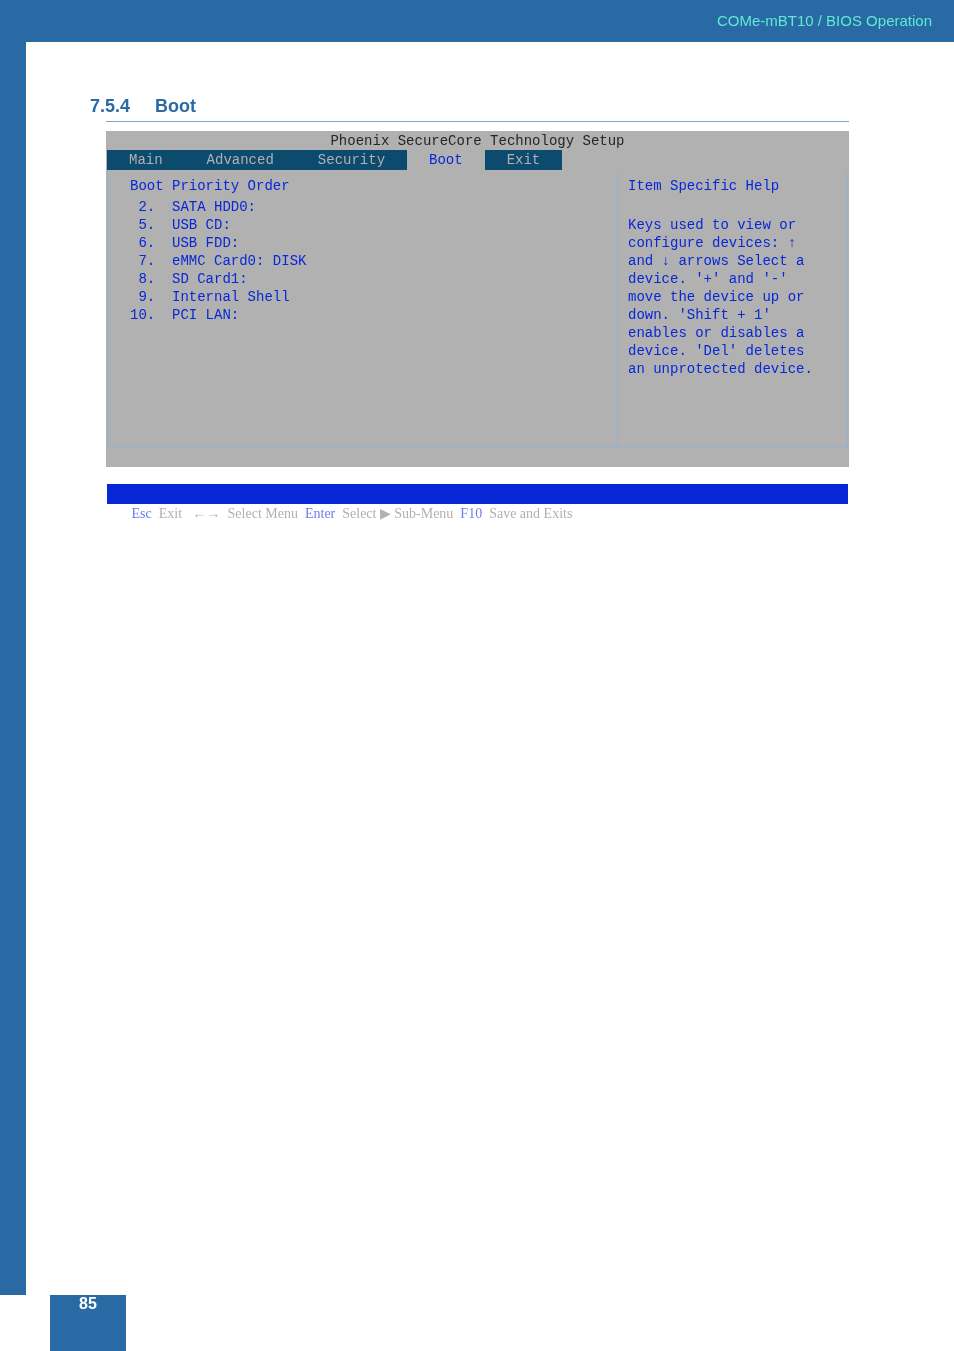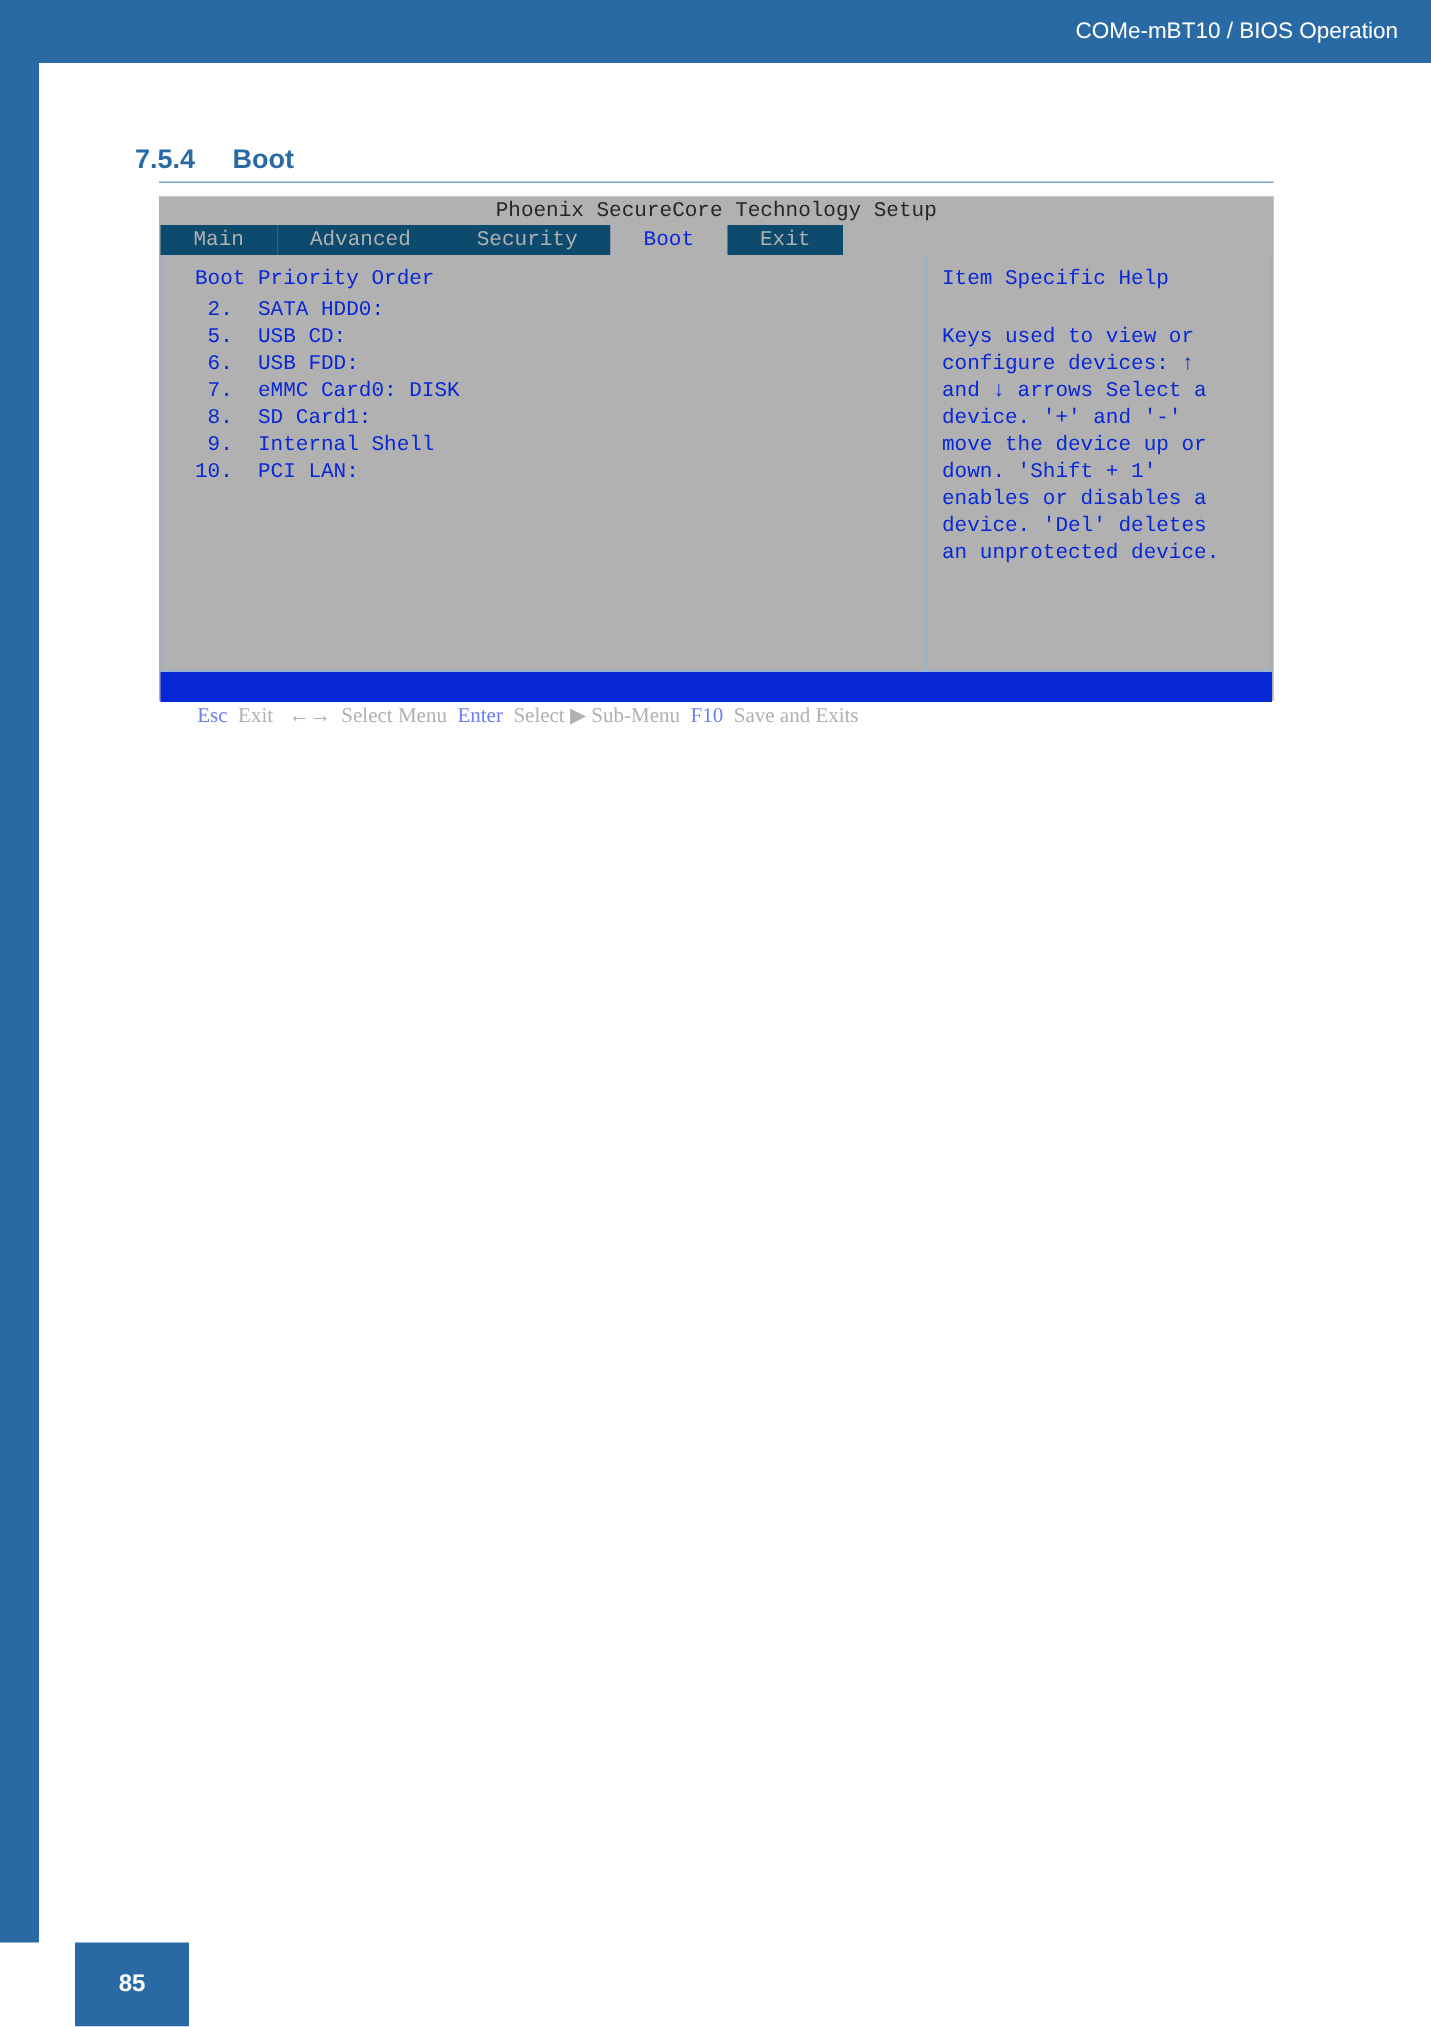--- a/index.html
+++ b/index.html
@@ -1,37 +1,37 @@
 <!DOCTYPE html>
 <html><head>
 <meta charset="utf-8">
 <style>
   * { margin: 0; padding: 0; box-sizing: border-box; }
   html, body { width: 954px; height: 1351px; background: #ffffff; font-family: Arial, Helvetica, sans-serif; }
   .page { width: 954px; height: 1351px; position: relative; background: #ffffff; }
   .topbar { position: absolute; left: 0; top: 0; width: 954px; height: 42px; background: #2a6aa4; }
-  .breadcrumb { position: absolute; right: 22px; top: 12px; color: #ffffff; font-size: 15px; }
+  .breadcrumb { position: absolute; right: 22px; top: 12px; color: #5eead4; font-size: 15px; }
   .sidebox { position: absolute; left: 0; top: 42px; width: 26px; height: calc(1351px - 42px - 56px); background: #2a6aa4; }
-  .pagenum-bar { position: absolute; left: 50px; bottom: 0; width: 76px; height: 56px; background: #2a6aa4; color: #ffffff; display: flex; align-items: center; justify-content: center; font-weight: bold; font-size: 16px; }
+  .pagenum-bar { position: absolute; left: 50px; bottom: 0; width: 76px; height: 56px; background: #2a6aa4; color: #ffffff; display: flex; align-items: flex-start; justify-content: center; font-weight: bold; font-size: 16px; }
   .section-head { position: absolute; left: 90px; top: 96px; color: #2a6aa4; font-weight: bold; font-size: 18px; }
   .section-head .num { margin-right: 20px; }
   .underline { position: absolute; left: 106px; top: 121px; width: 743px; height: 1px; background: #2a6aa4; opacity: 0.6; }
   .bios { position: absolute; left: 106px; top: 131px; width: 743px; height: 336px; background: #b1b1b1; font-family: "Courier New", monospace; font-size: 14px; color: #252525; border: 1px solid #b1b1b1; }
   .bios .title { text-align: center; padding: 0; line-height: 18px; font-family: "Courier New", monospace; color: #262626; }
   .tabs { display: flex; height: 20px; line-height: 20px; }
   .tab { padding: 0 22px; background: #0c4a6e; color: #b1b1b1; font-family: "Courier New", monospace; white-space: pre; }
   .tab.active { background: #b1b1b1; color: #0827d7; }
   .body-area { display: flex; height: 278px; }
   .left-pane { flex: 1; padding: 8px 16px 8px 22px; border-right: 1px solid #93b2d4; border-bottom: 1px solid #93b2d4; border-left: 1px solid #93b2d4; }
   .right-pane { width: 230px; padding: 8px 10px; border-right: 1px solid #93b2d4; border-bottom: 1px solid #93b2d4; }
   .hdr { color: #0827d7; margin-bottom: 4px; }
   .item { color: #0827d7; line-height: 18px; white-space: pre; }
   .help-title { color: #0827d7; }
   .help-body { margin-top: 22px; color: #0827d7; line-height: 18px; }
-  .footer { height: 20px; line-height: 20px; background: #0827d7; white-space: pre; font-family: Liberation Serif, serif; }
+  .footer { height: 20px; line-height: 20px; background: #0827d7; white-space: pre; font-family: Liberation Serif, serif; margin-top: 36px; }
   .ft-key { color: #6a7ff0; }
   .ft-act { color: #b1b1b1; }
 </style>
 </head>
 <body>
 
 <div class="page">
   <div class="topbar">
     <div class="breadcrumb">COMe-mBT10 / BIOS Operation</div>
   </div>

